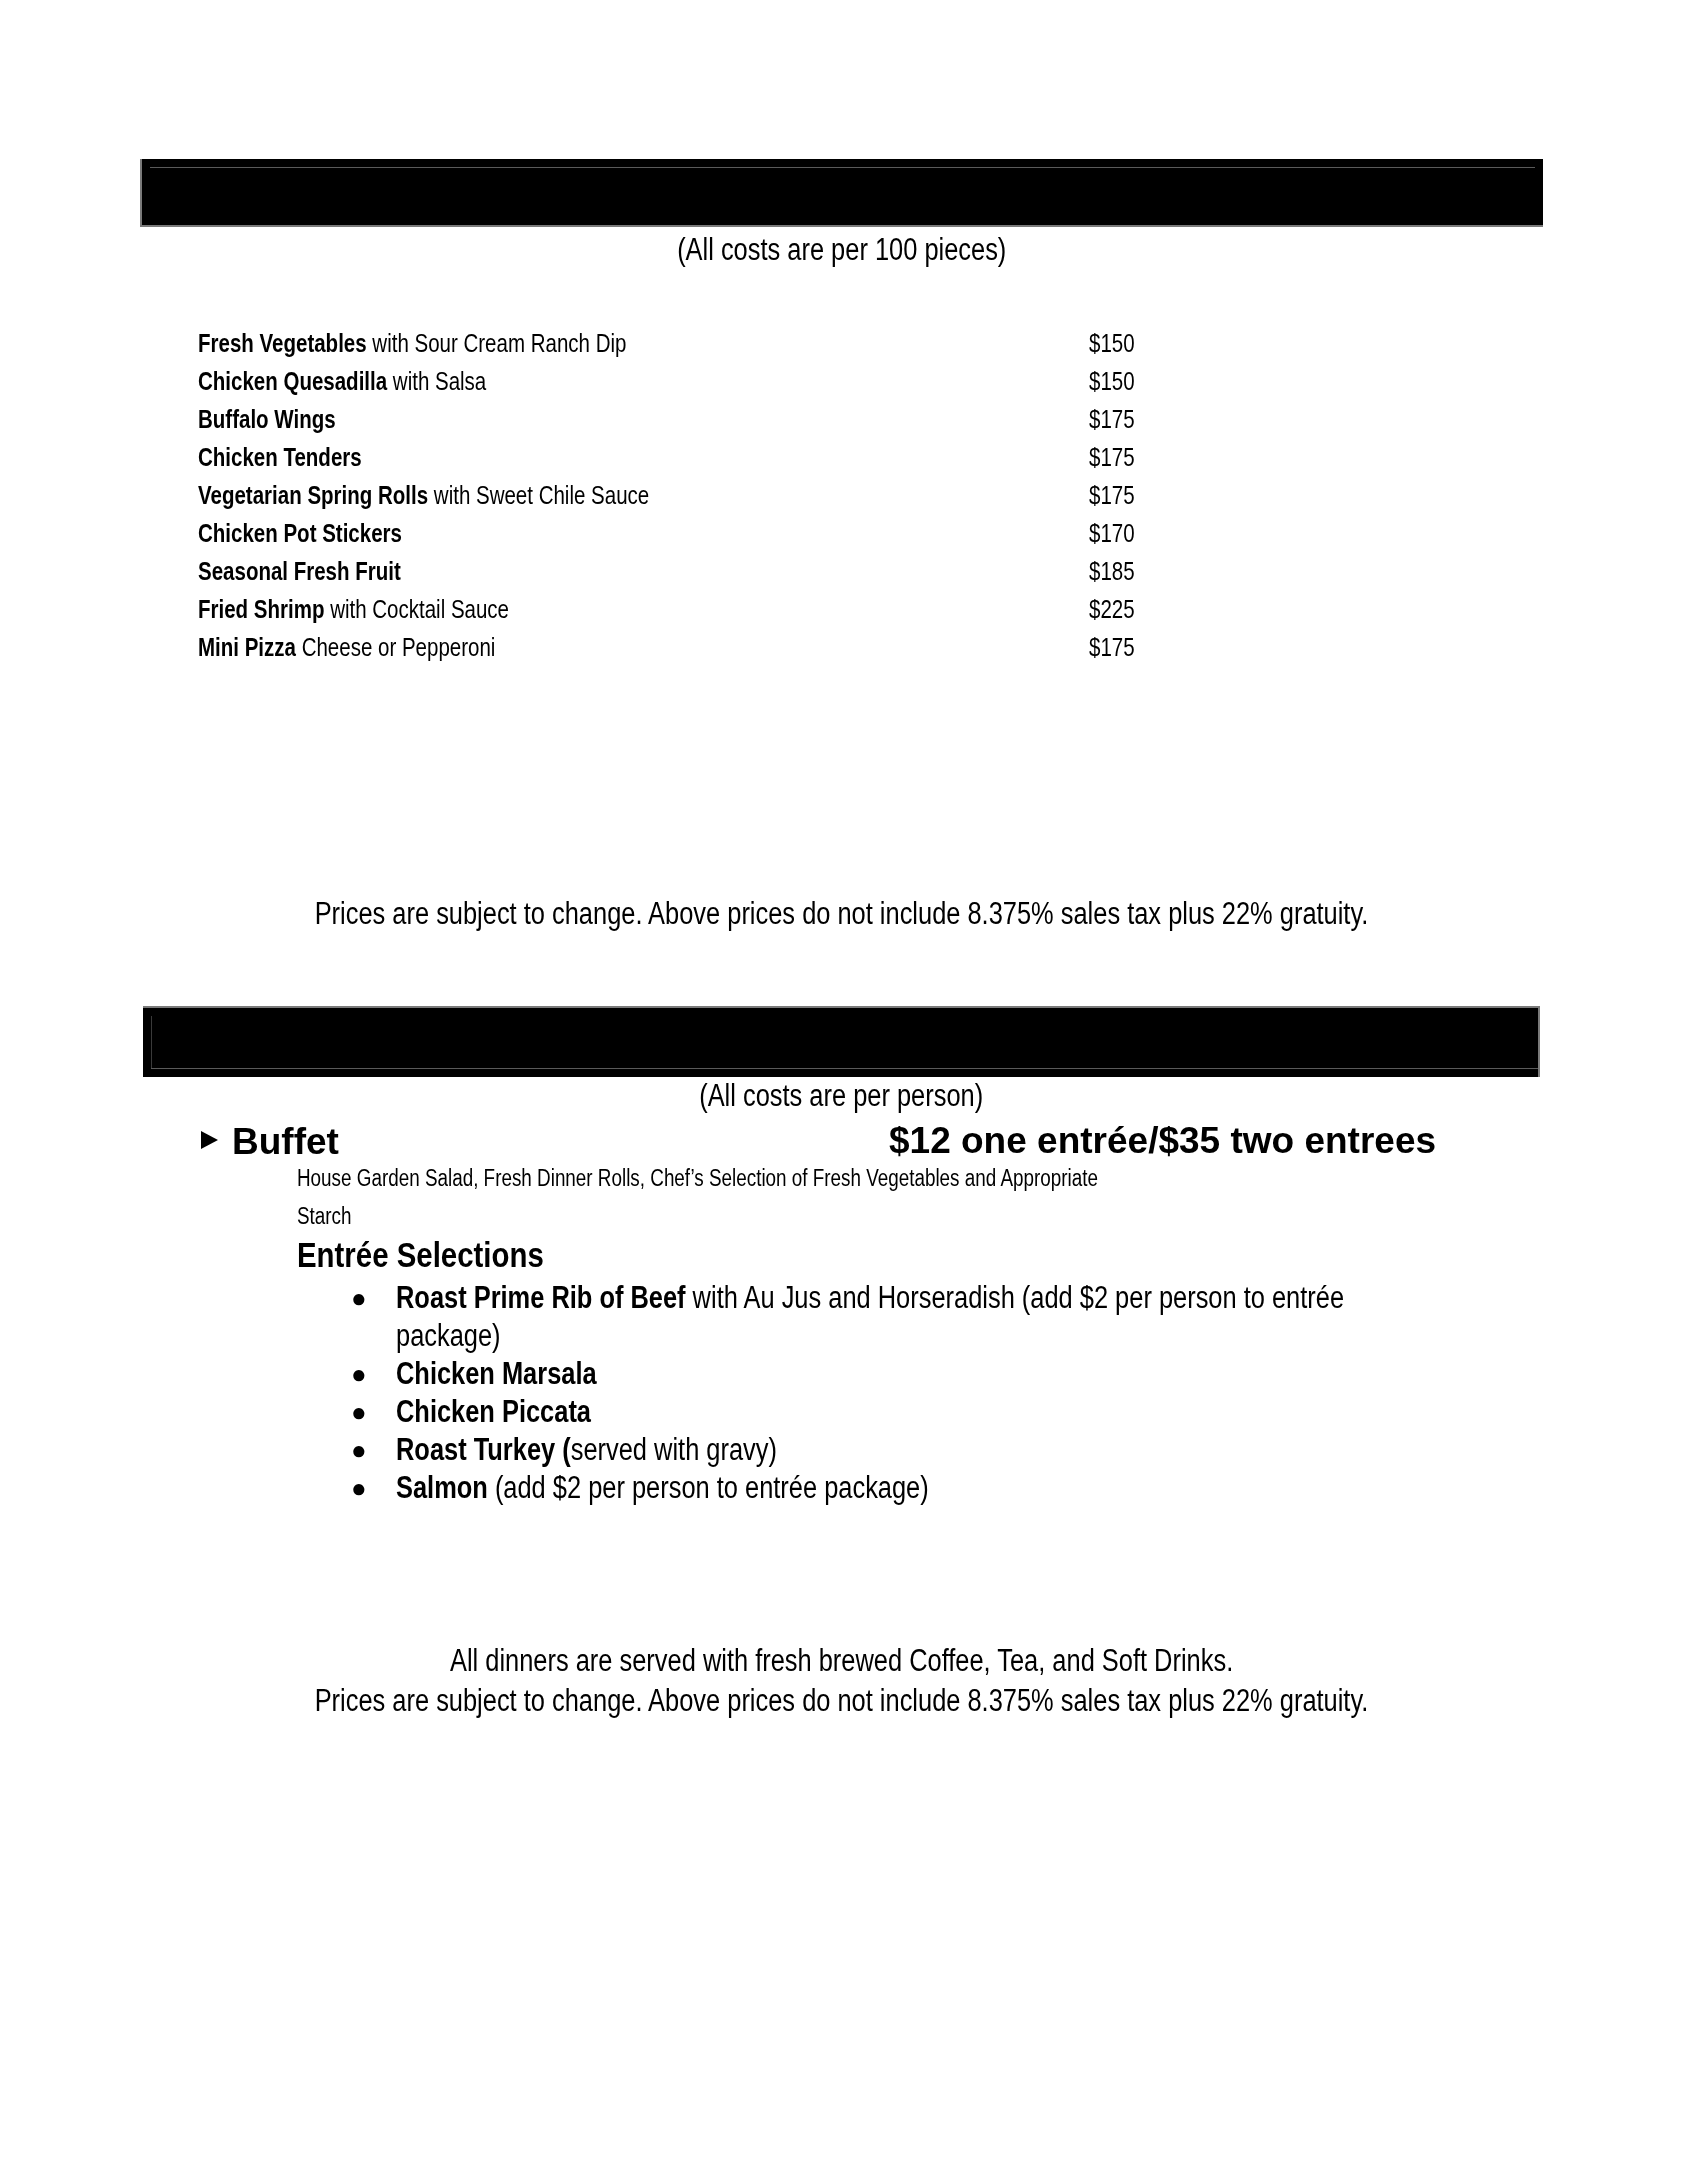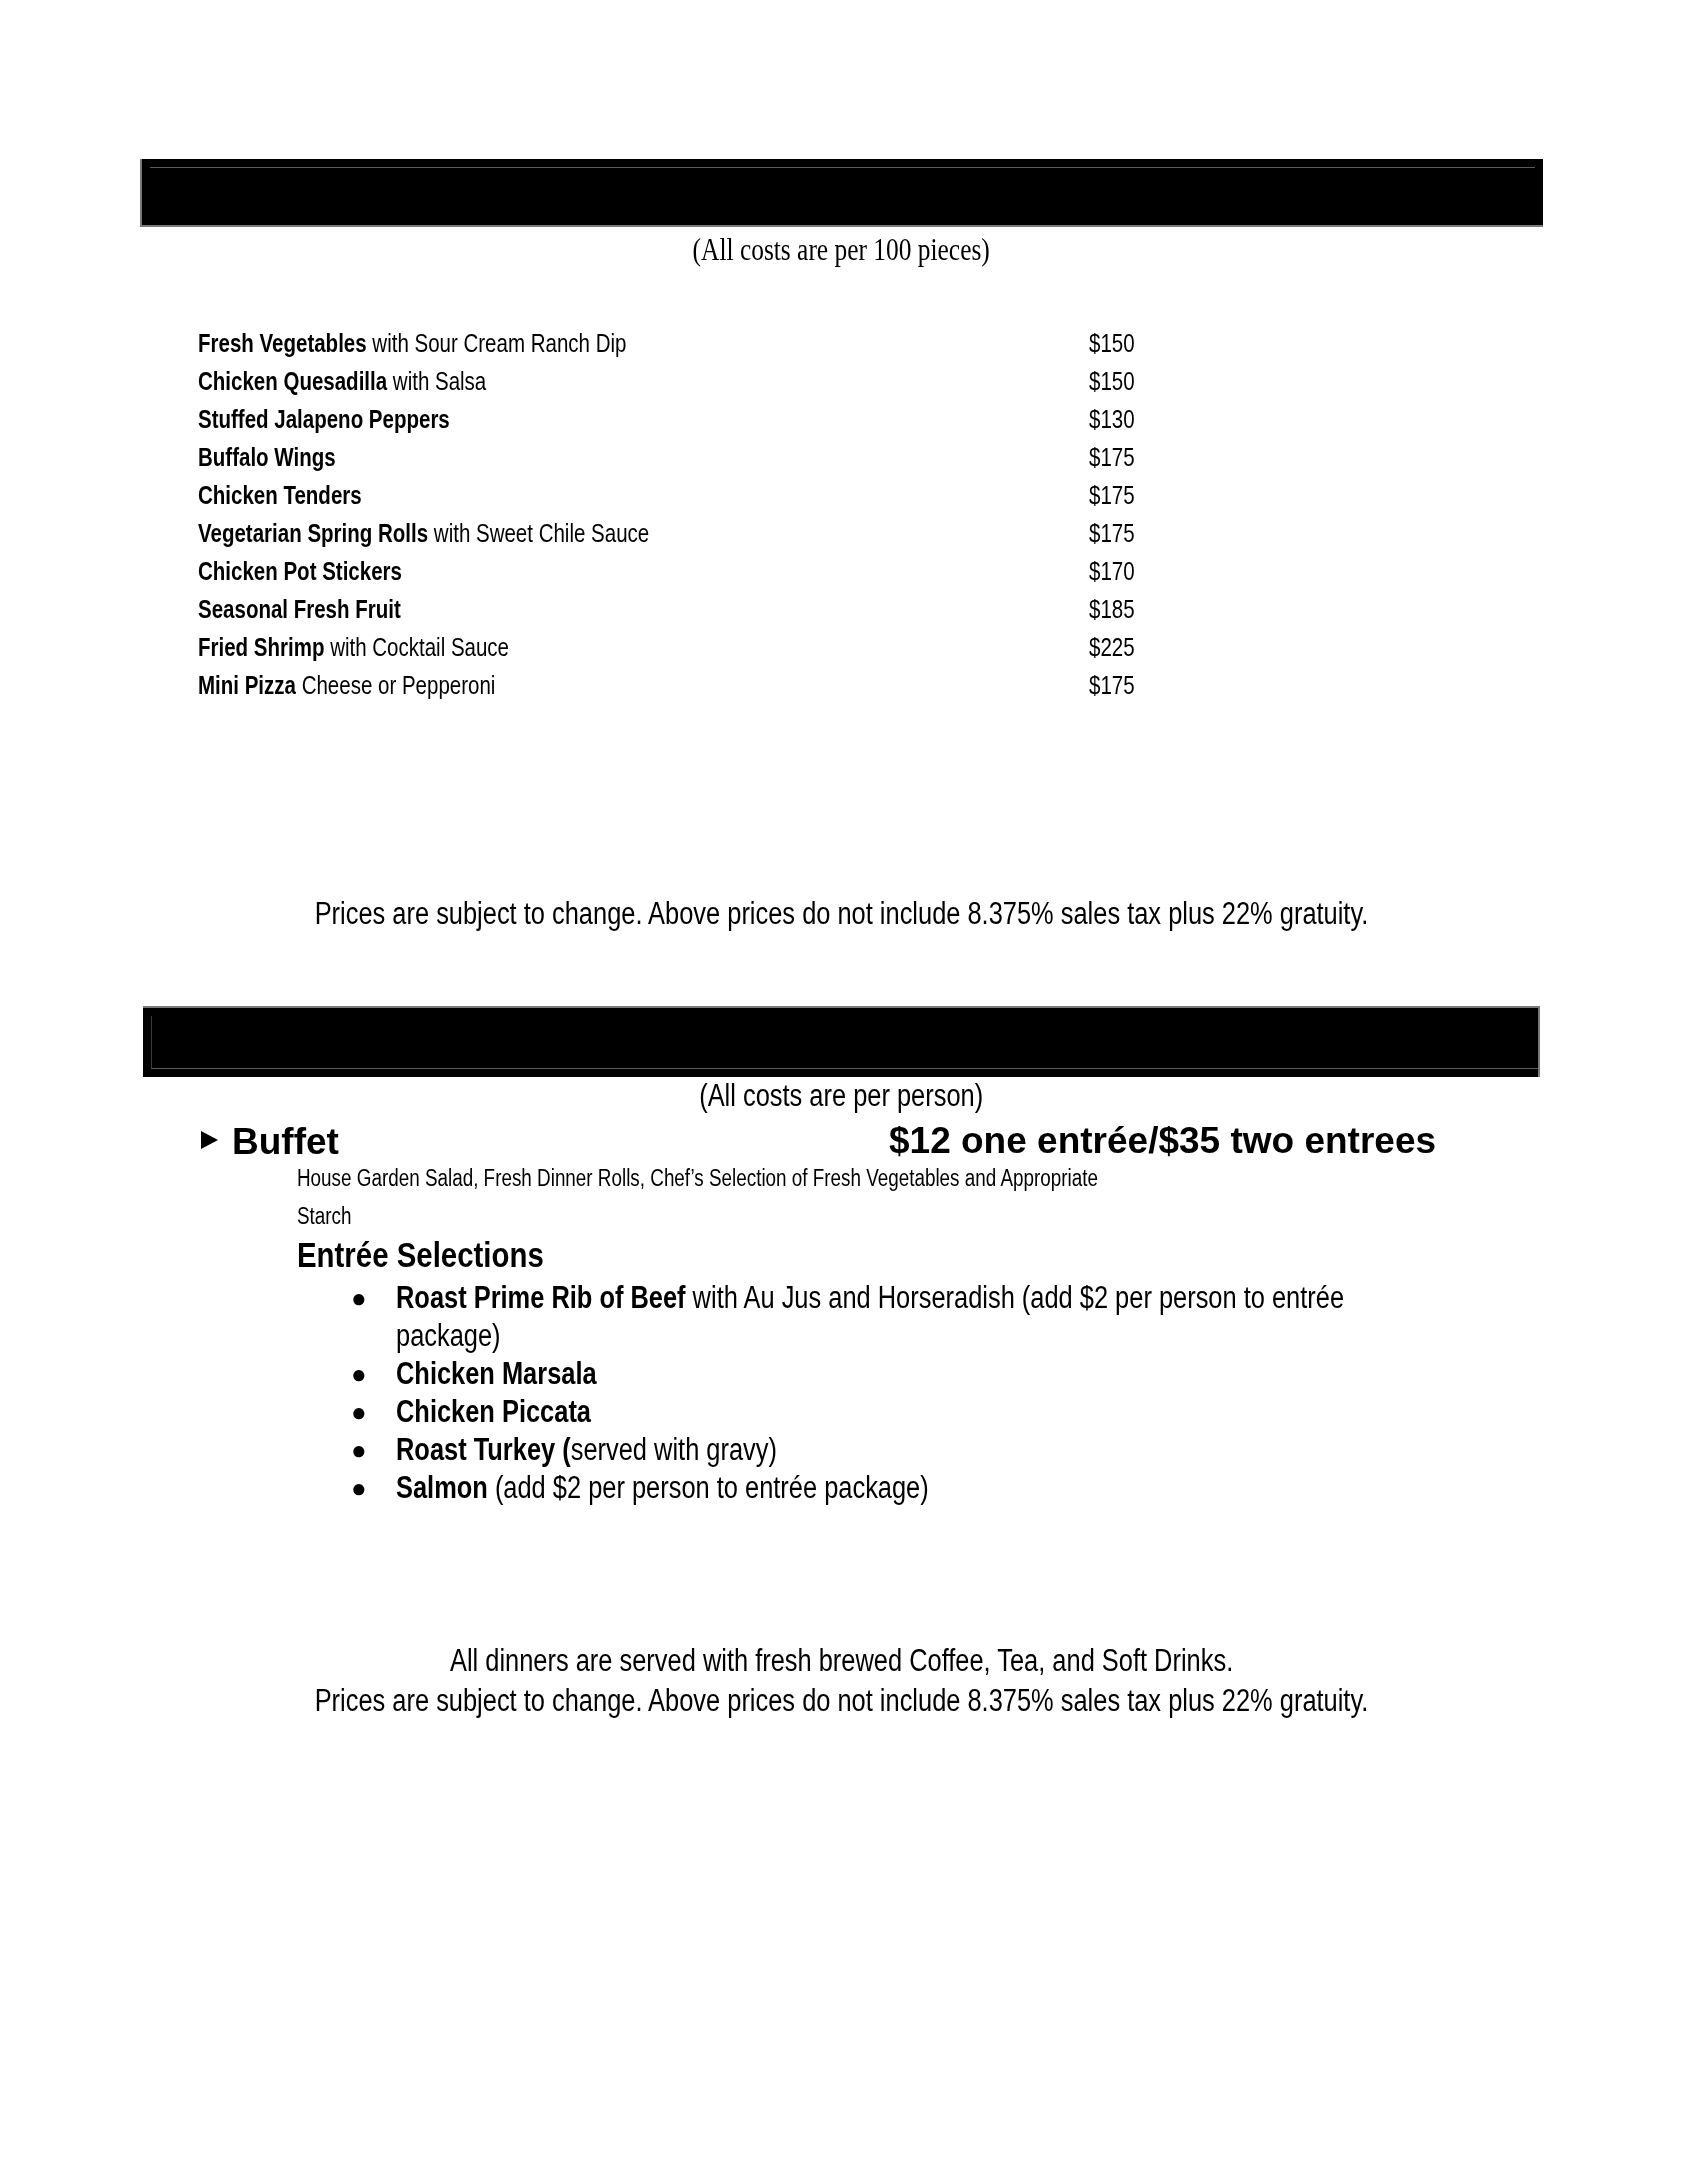--- a/index.html
+++ b/index.html
@@ -36,34 +36,30 @@
   .entree-text { position: absolute; left: 45px; top: 0; transform: scaleX(0.82); transform-origin: left center; }
   .entree-text b { font-weight: bold; }
 </style>
 </head>
 <body>
 
 <div class="bar bar1">
     <div class="inner"></div>
   </div>
 
-<div class="center-line" style="top:231px;font-family:Liberation Serif, serif;"><span>(All costs are per 100 pieces)</span></div>
+<div class="center-line" style="top:231px;"><span>(All costs are per 100 pieces)</span></div>
 
 <div class="apps">
   <div class="app-row">
     <span class="app-name"><b>Fresh Vegetables</b><span> with Sour Cream Ranch Dip</span></span>
     <span class="app-price">$150</span>
   </div>
   <div class="app-row">
     <span class="app-name"><b>Chicken Quesadilla</b><span> with Salsa</span></span>
     <span class="app-price">$150</span>
-  </div>
-  <div class="app-row">
-    <span class="app-name"><b>Stuffed Jalapeno Peppers</b><span></span></span>
-    <span class="app-price">$130</span>
   </div>
   <div class="app-row">
     <span class="app-name"><b>Buffalo Wings</b><span></span></span>
     <span class="app-price">$175</span>
   </div>
   <div class="app-row">
     <span class="app-name"><b>Chicken Tenders</b><span></span></span>
     <span class="app-price">$175</span>
   </div>
   <div class="app-row">

